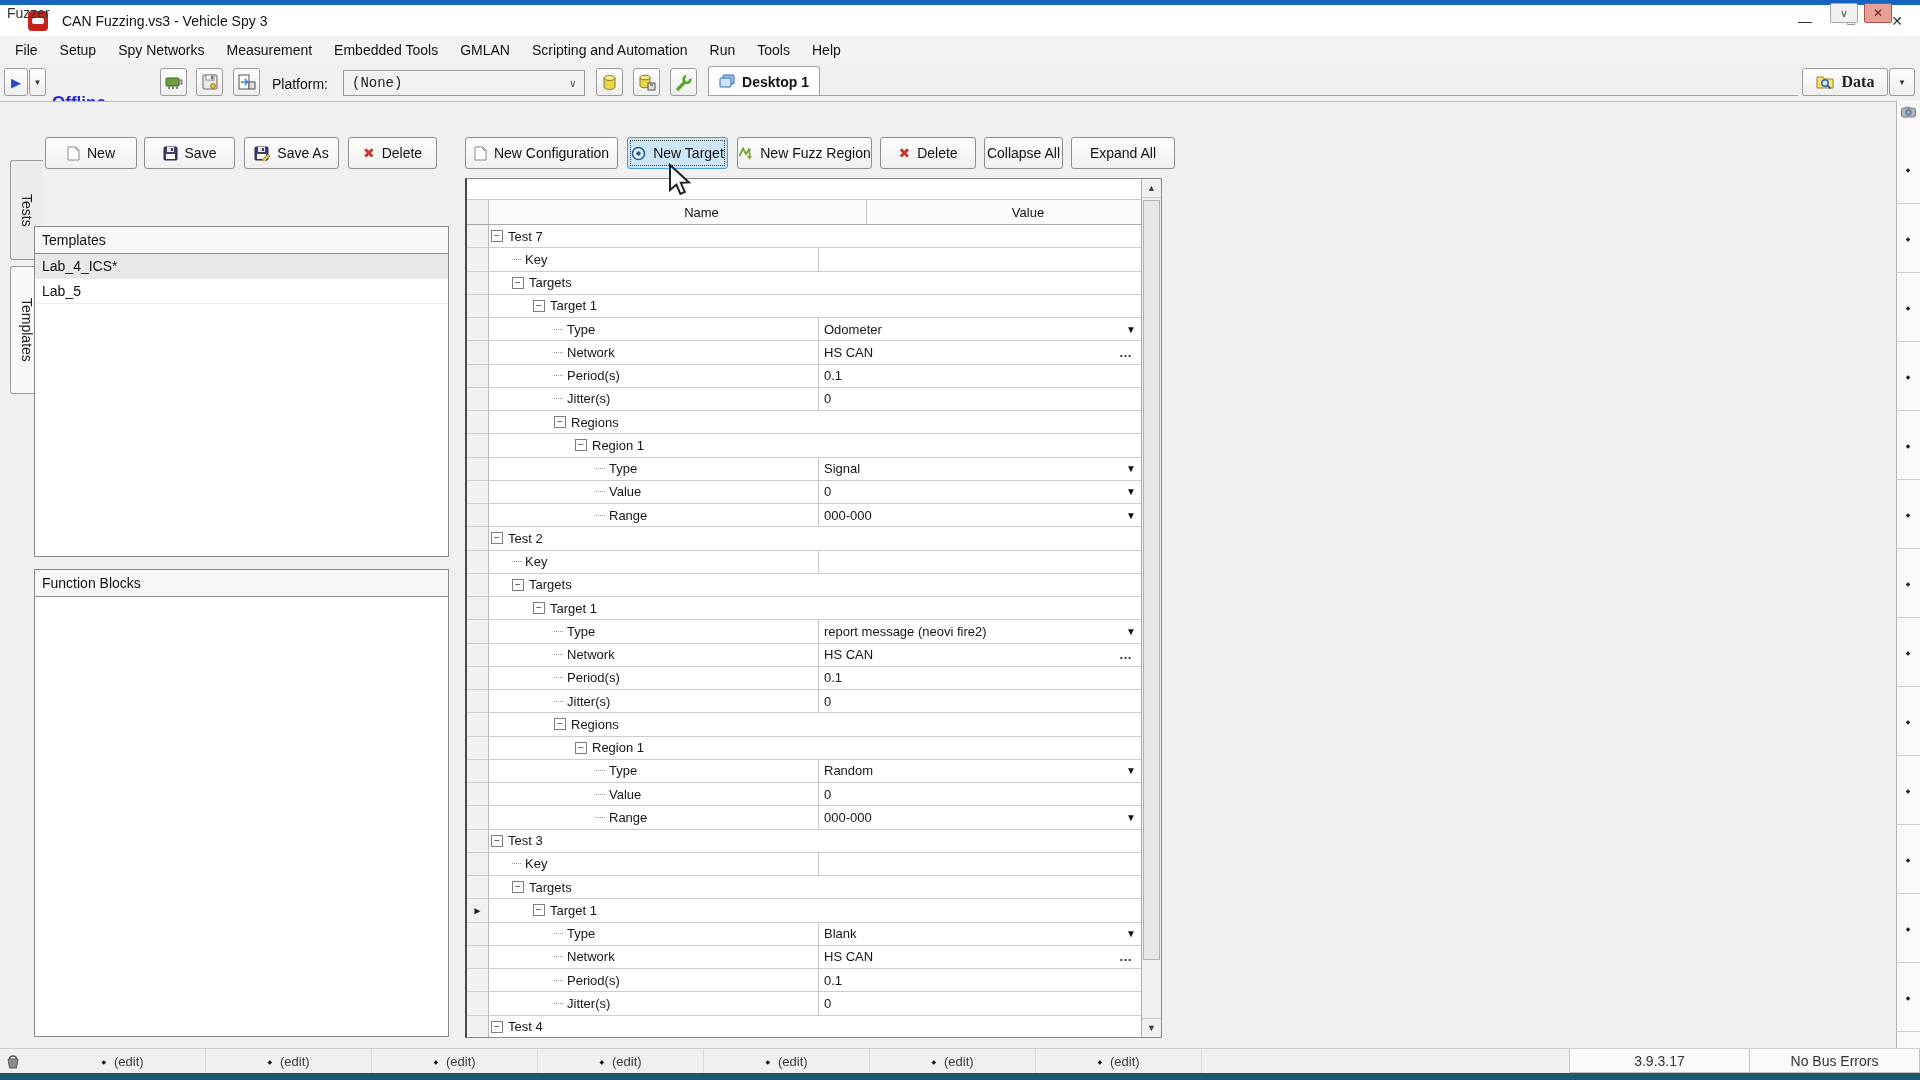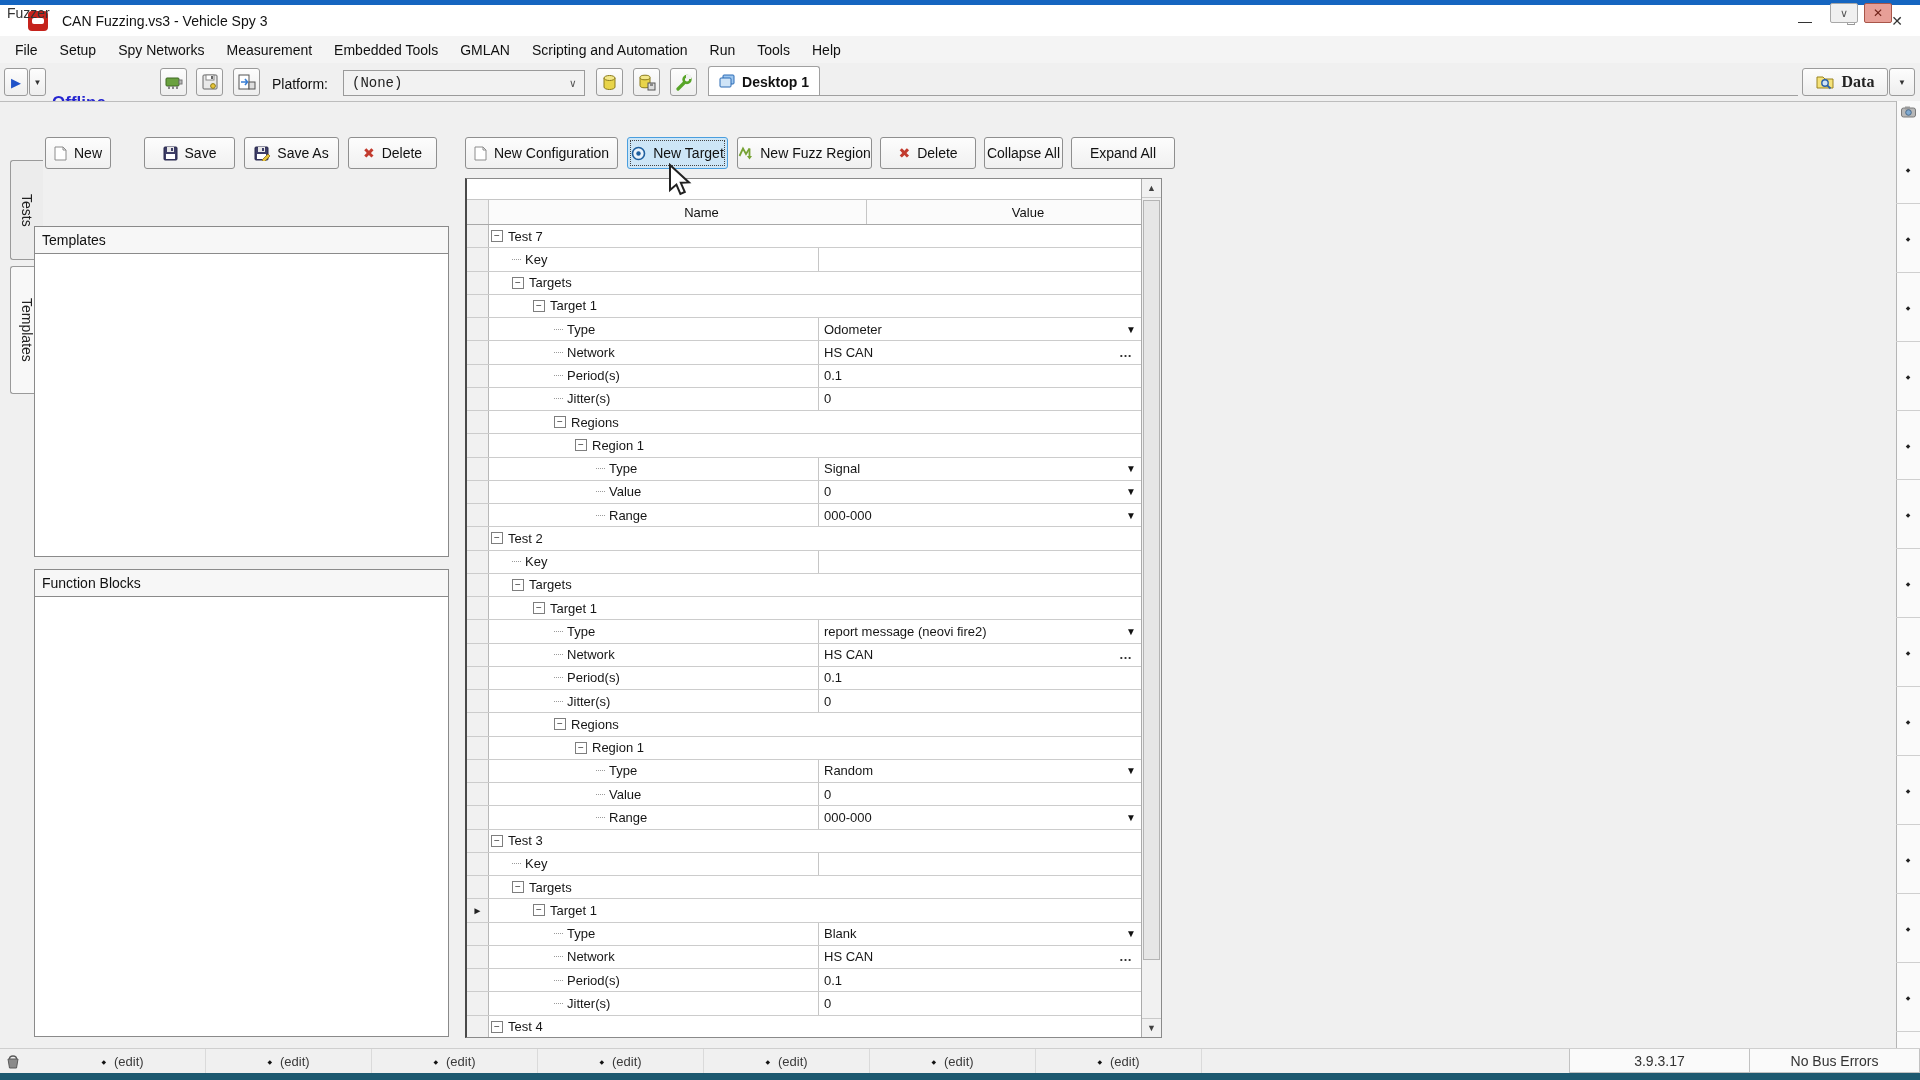--- a/index.html
+++ b/index.html
@@ -51,21 +51,21 @@
 #panel-close-btn { left:1864px; background:#e79f97; border-color:#a85548; }
 #panel-close-btn span { font-size:12px; font-weight:bold; color:#6e1f16; }
 
 
 .vtab { position:absolute; left:10px; width:33px; border:1px solid #9a9a9a; border-right:none; background:#ececec; display:flex; align-items:center; justify-content:center; writing-mode:vertical-rl; text-orientation:sideways; font-size:14px; color:#222; border-radius:3px 0 0 3px; }
 #vtab-tests { top:160px; height:100px; }
 #vtab-templates { top:266px; height:128px; background:#f8f8f8; }
 
 
 .btn { position:absolute; height:32px; background:linear-gradient(#fdfdfd,#f0f0f0); border:1px solid #8f8f8f; border-radius:3px; display:flex; align-items:center; justify-content:center; gap:7px; font-size:14px; color:#111; }
-#btn-new { left:45px; top:137px; width:66px; }
+#btn-new { left:45px; top:137px; width:92px; }
 #btn-save { left:144px; top:137px; width:91px; }
 #btn-saveas { left:244px; top:137px; width:95px; }
 #btn-delete-left { left:348px; top:137px; width:89px; }
 #btn-generate { left:45px; top:176px; width:392px; height:32px; }
 .red-x { color:#c23b2e; font-weight:bold; font-size:14px; }
 
 #btn-newconfig { left:465px; top:137px; width:153px; }
 #btn-newtarget { left:627px; top:137px; width:101px; background:#cde6f7; border:1px solid #4a9ede; outline:1px dotted #444; outline-offset:-4px; }
 #btn-newfuzz { left:737px; top:137px; width:135px; }
 #btn-delete-main { left:880px; top:137px; width:96px; }
@@ -288,20 +288,30 @@
       </svg>
     <span>Save As</span>
   </div>
   <div class="btn" id="btn-delete-left">
     <span class="red-x">✖</span>
     <span>Delete</span>
   </div>
 
   <div class="list-box" id="templates-box">
     <div class="list-header">Templates</div>
+    <div>
+
+        <div class="tpl-item selected">
+          <span>Lab_4_ICS*</span>
+        </div>
+
+        <div class="tpl-item">
+          <span>Lab_5</span>
+        </div>
+      </div>
   </div>
 
   <div class="list-box" id="fblocks-box">
     <div class="list-header">Function Blocks</div>
   </div>
 
   <div class="btn" id="btn-newconfig">
     <svg width="13" height="15" viewBox="0 0 13 15">
         <path d="M1 1 h8 l3 3 v10 h-11 z" fill="#fff" stroke="#8c8c8c"></path>
         <path d="M9 1 v3 h3" fill="none" stroke="#8c8c8c"></path>

